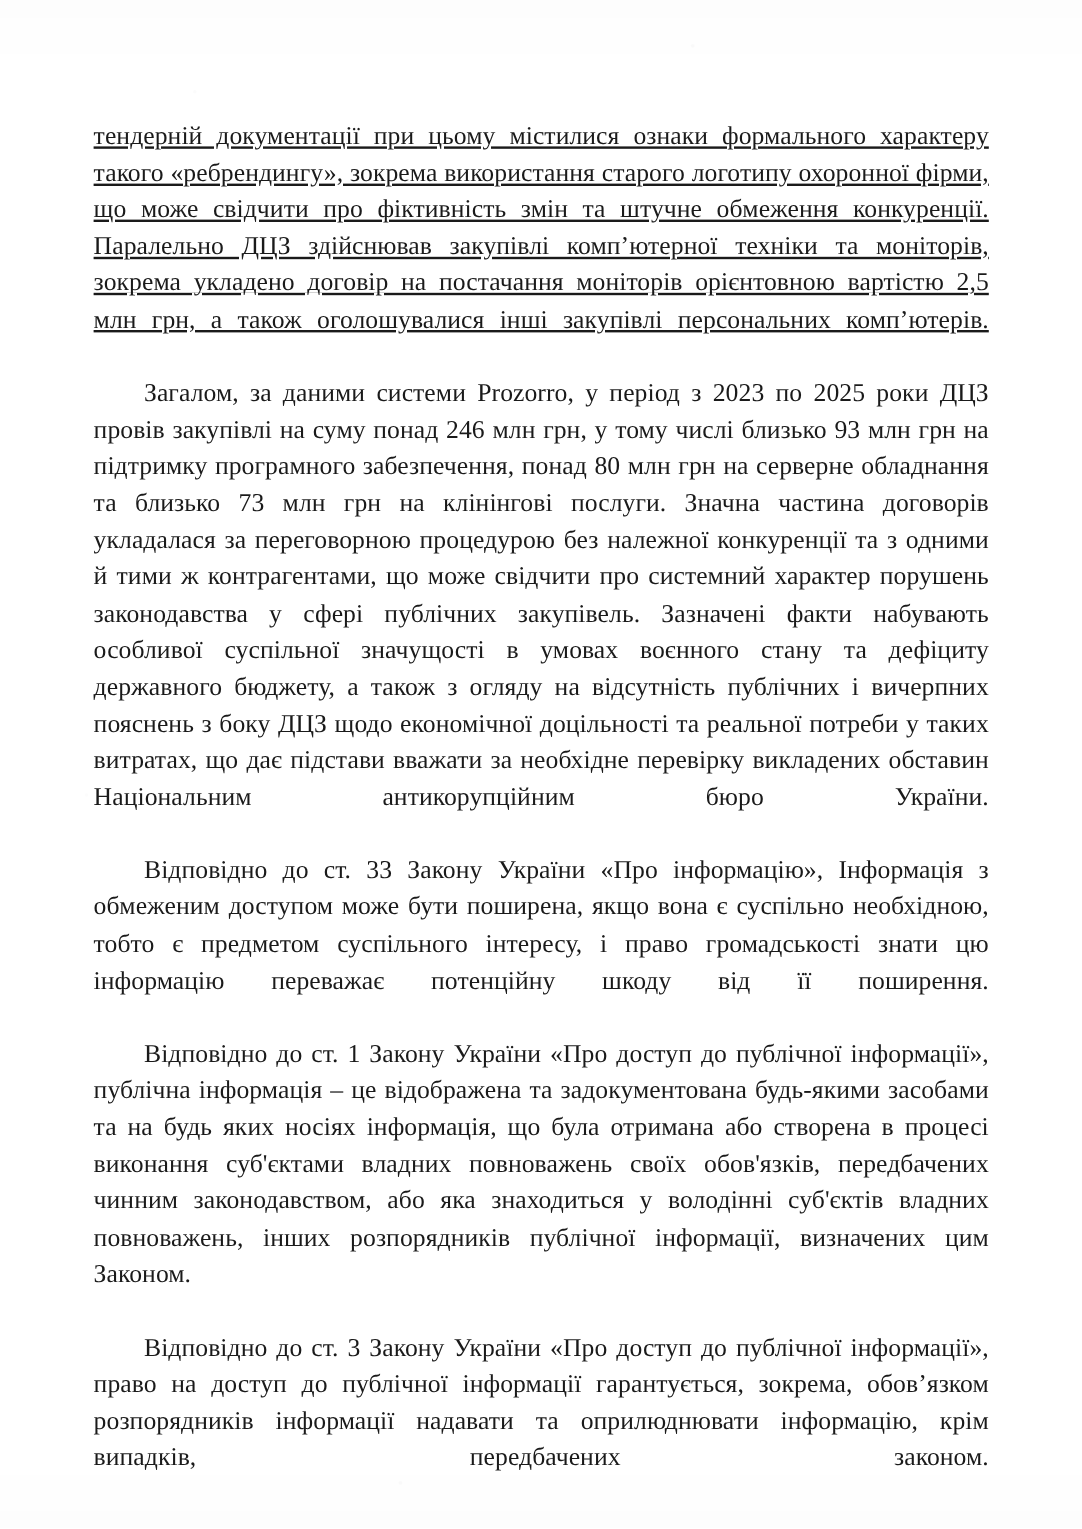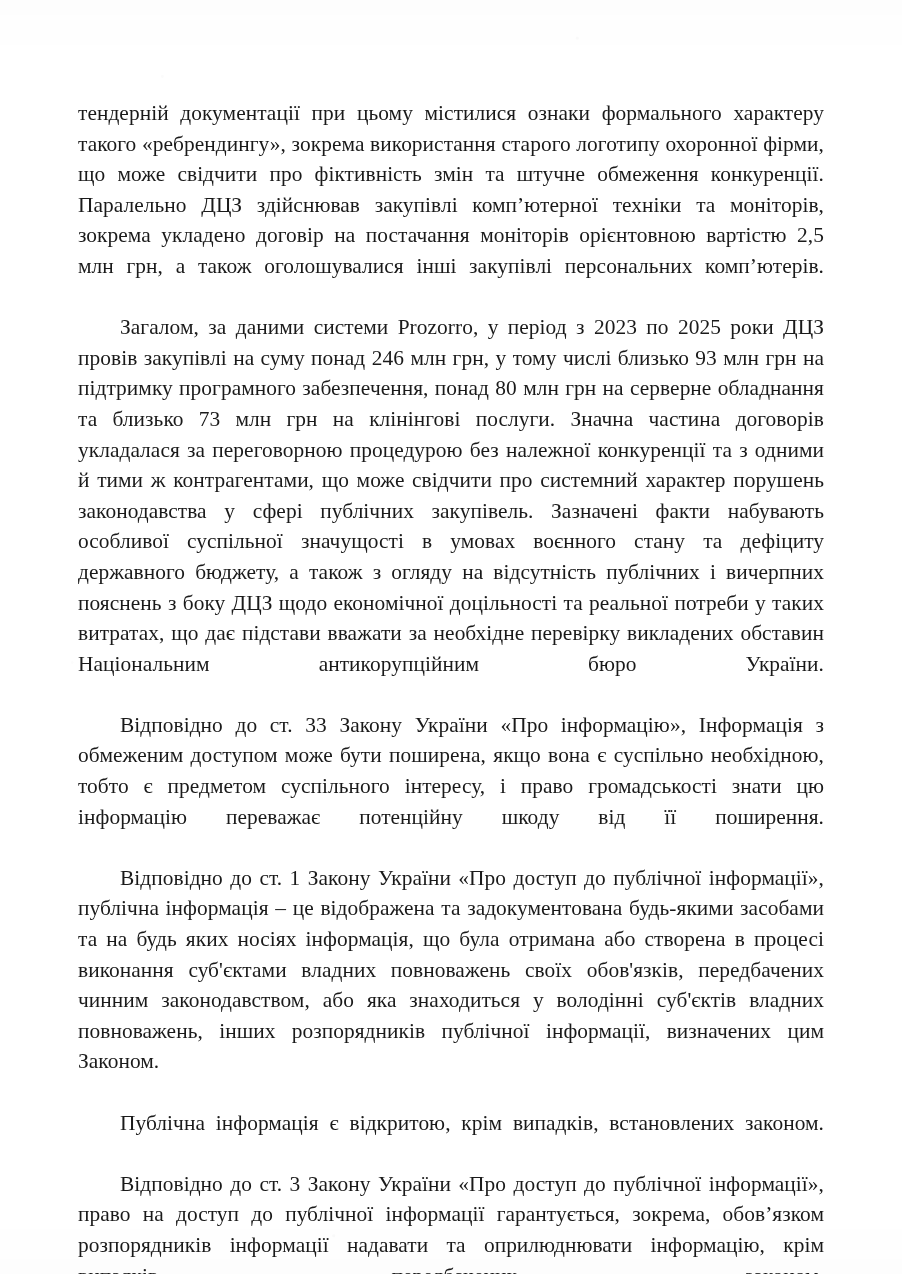--- a/index.html
+++ b/index.html
@@ -55,20 +55,21 @@
     line-height: 30.6px;
     text-align: justify;
     text-indent: 42px;
     letter-spacing: 0.05px;
     word-spacing: 0.2px;
     -webkit-font-smoothing: antialiased;
   }
 
   p.para.no-indent {
     text-indent: 0;
+    text-decoration: underline;
   }
 
   
   p.para::after {
     content: "";
     display: inline-block;
     width: 100%;
   }
 </style>
 </head>
@@ -81,18 +82,17 @@
   <div class="body-copy">
 
     <p class="para no-indent">тендерній документації при цьому містилися ознаки формального характеру такого «ребрендингу», зокрема використання старого логотипу охоронної фірми, що може свідчити про фіктивність змін та штучне обмеження конкуренції. Паралельно ДЦЗ здійснював закупівлі комп’ютерної техніки та моніторів, зокрема укладено договір на постачання моніторів орієнтовною вартістю 2,5 млн грн, а також оголошувалися інші закупівлі персональних комп’ютерів.</p>
 
     <p class="para">Загалом, за даними системи Prozorro, у період з 2023 по 2025 роки ДЦЗ провів закупівлі на суму понад 246 млн грн, у тому числі близько 93 млн грн на підтримку програмного забезпечення, понад 80 млн грн на серверне обладнання та близько 73 млн грн на клінінгові послуги. Значна частина договорів укладалася за переговорною процедурою без належної конкуренції та з одними й тими ж контрагентами, що може свідчити про системний характер порушень законодавства у сфері публічних закупівель. Зазначені факти набувають особливої суспільної значущості в умовах воєнного стану та дефіциту державного бюджету, а також з огляду на відсутність публічних і вичерпних пояснень з боку ДЦЗ щодо економічної доцільності та реальної потреби у таких витратах, що дає підстави вважати за необхідне перевірку викладених обставин Національним антикорупційним бюро України.</p>
 
     <p class="para">Відповідно до ст. 33 Закону України «Про інформацію», Інформація з обмеженим доступом може бути поширена, якщо вона є суспільно необхідною, тобто є предметом суспільного інтересу, і право громадськості знати цю інформацію переважає потенційну шкоду від її поширення.</p>
 
     <p class="para">Відповідно до ст. 1 Закону України «Про доступ до публічної інформації», публічна інформація – це відображена та задокументована будь-якими засобами та на будь яких носіях інформація, що була отримана або створена в процесі виконання суб'єктами владних повноважень своїх обов'язків, передбачених чинним законодавством, або яка знаходиться у володінні суб'єктів владних повноважень, інших розпорядників публічної інформації, визначених цим Законом.</p>
 
-    <p class="para">Публічна інформація є відкритою, крім випадків, встановлених законом.</p>
 
     <p class="para">Відповідно до ст. 3 Закону України «Про доступ до публічної інформації», право на доступ до публічної інформації гарантується, зокрема, обов’язком розпорядників інформації надавати та оприлюднювати інформацію, крім випадків, передбачених законом.</p>
 
   </div>
 </div>
 
 </body></html>

